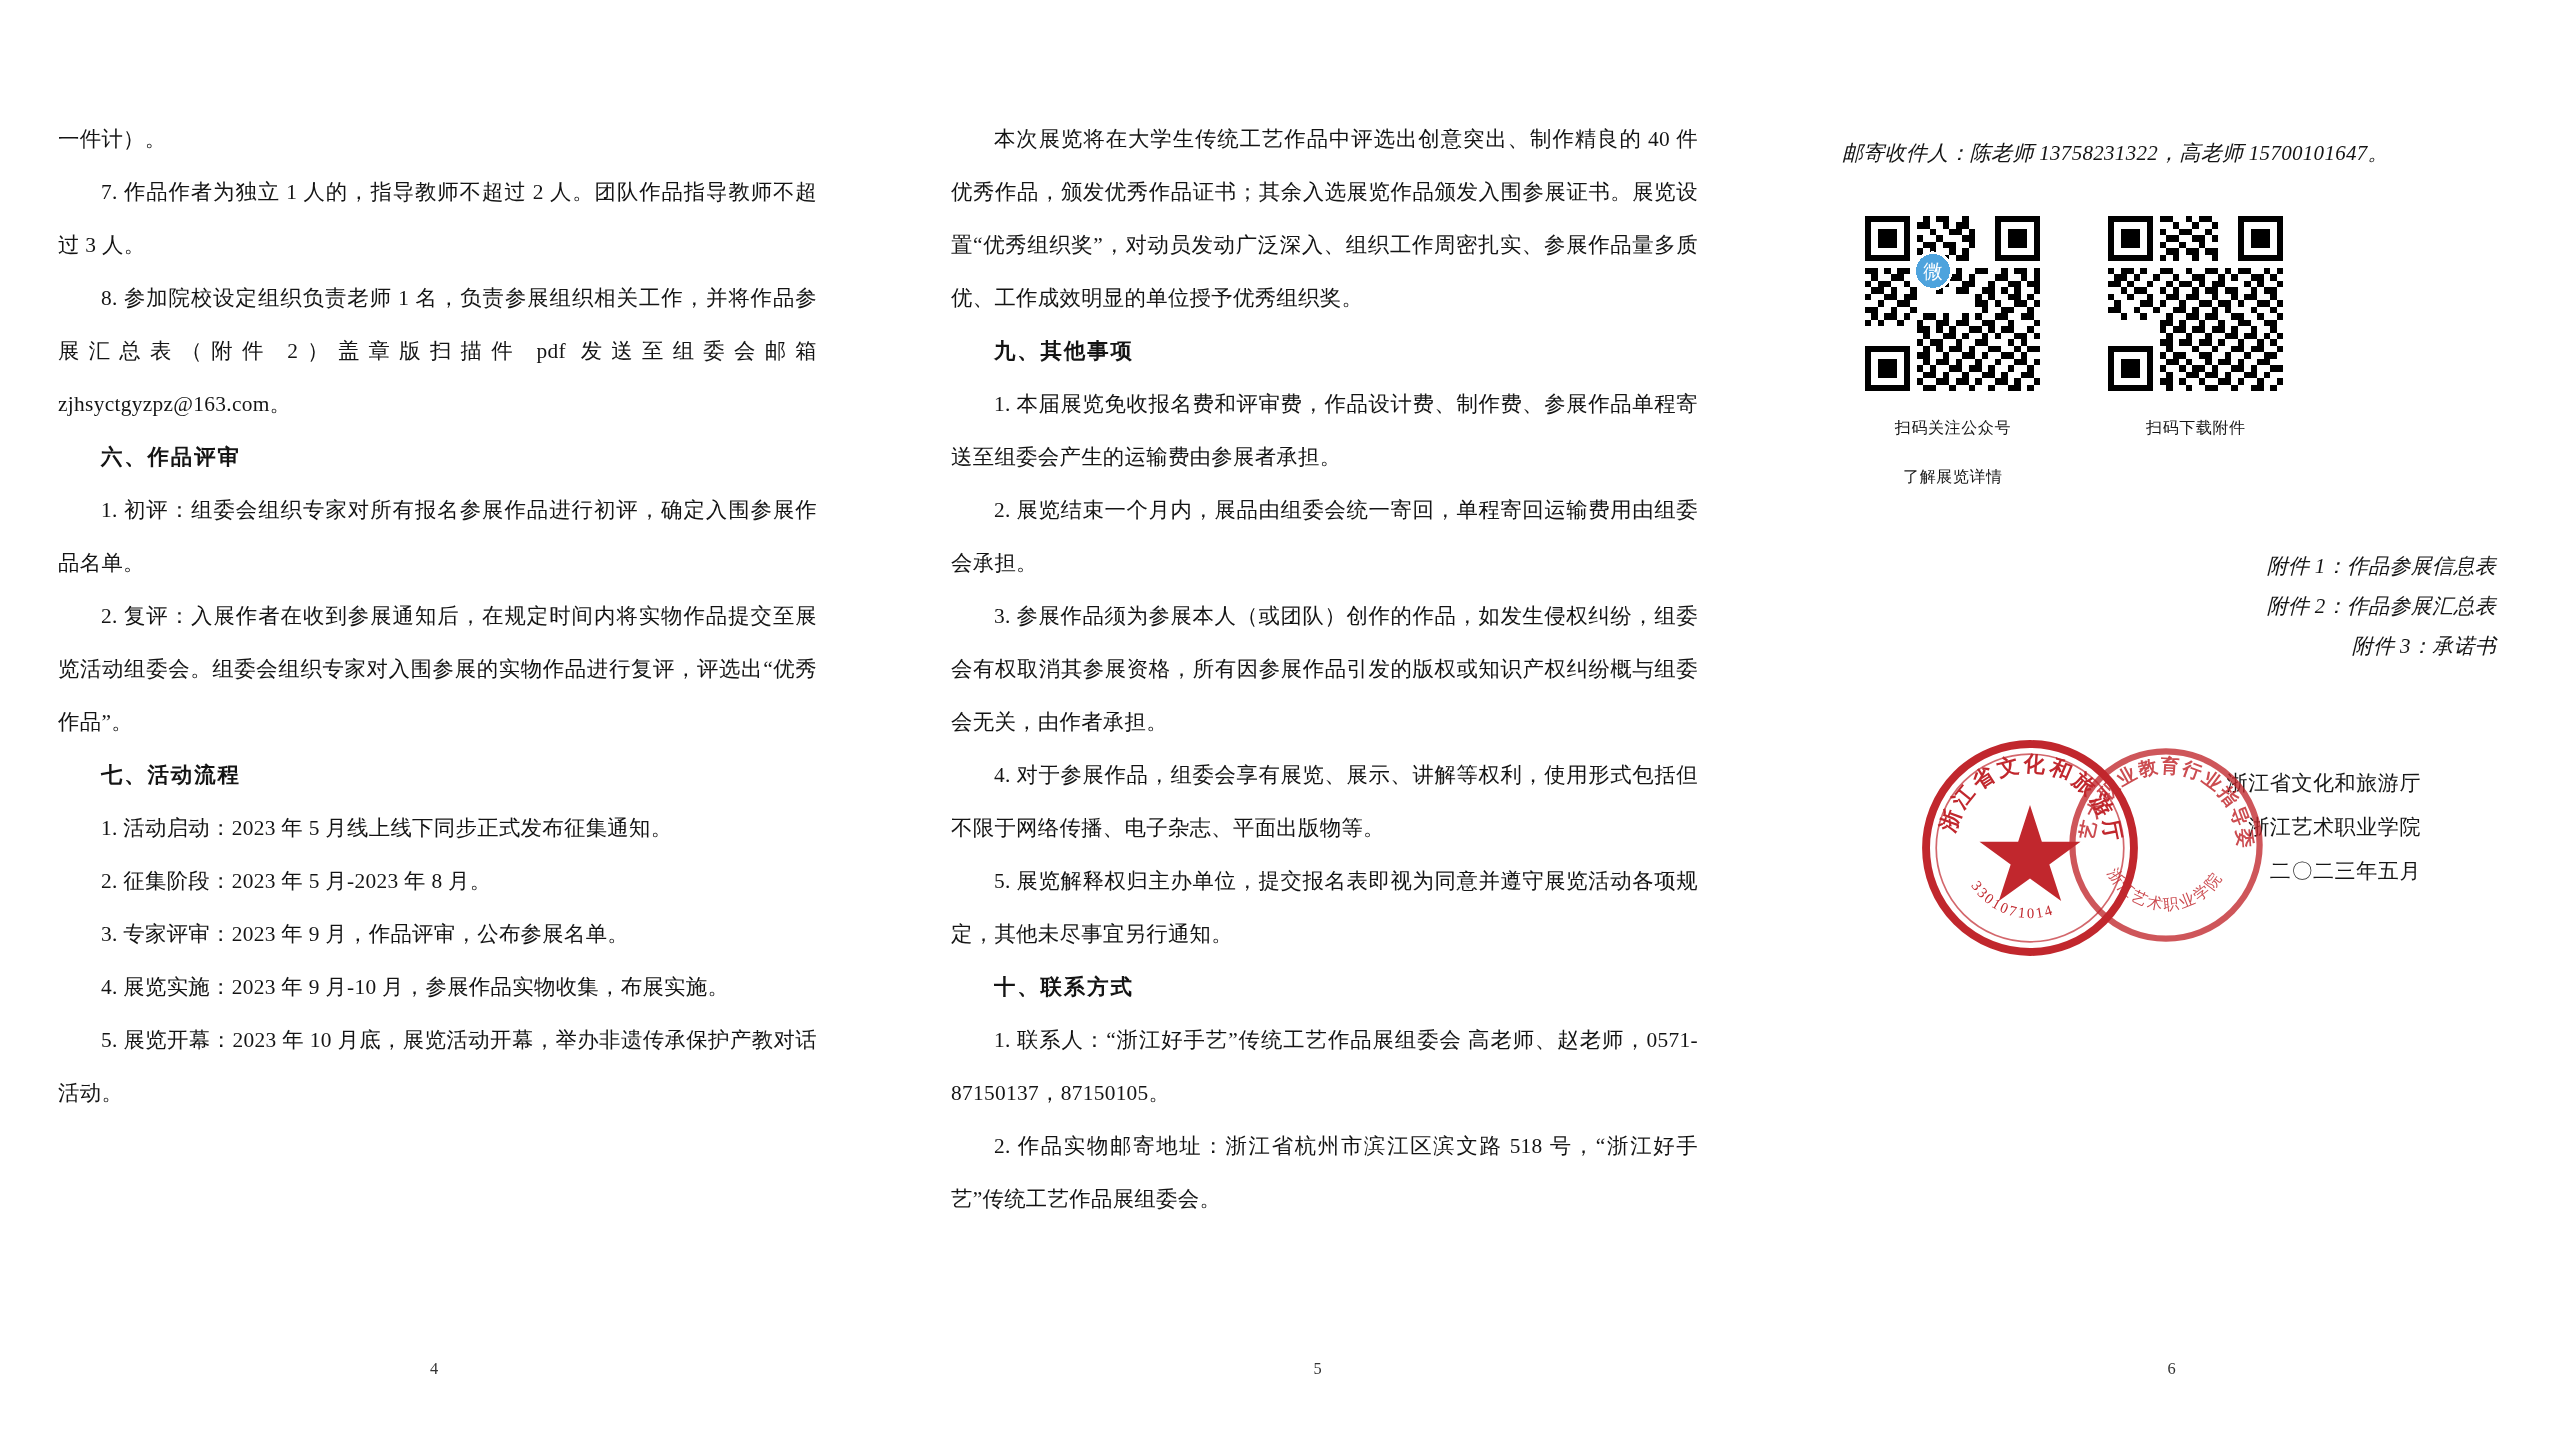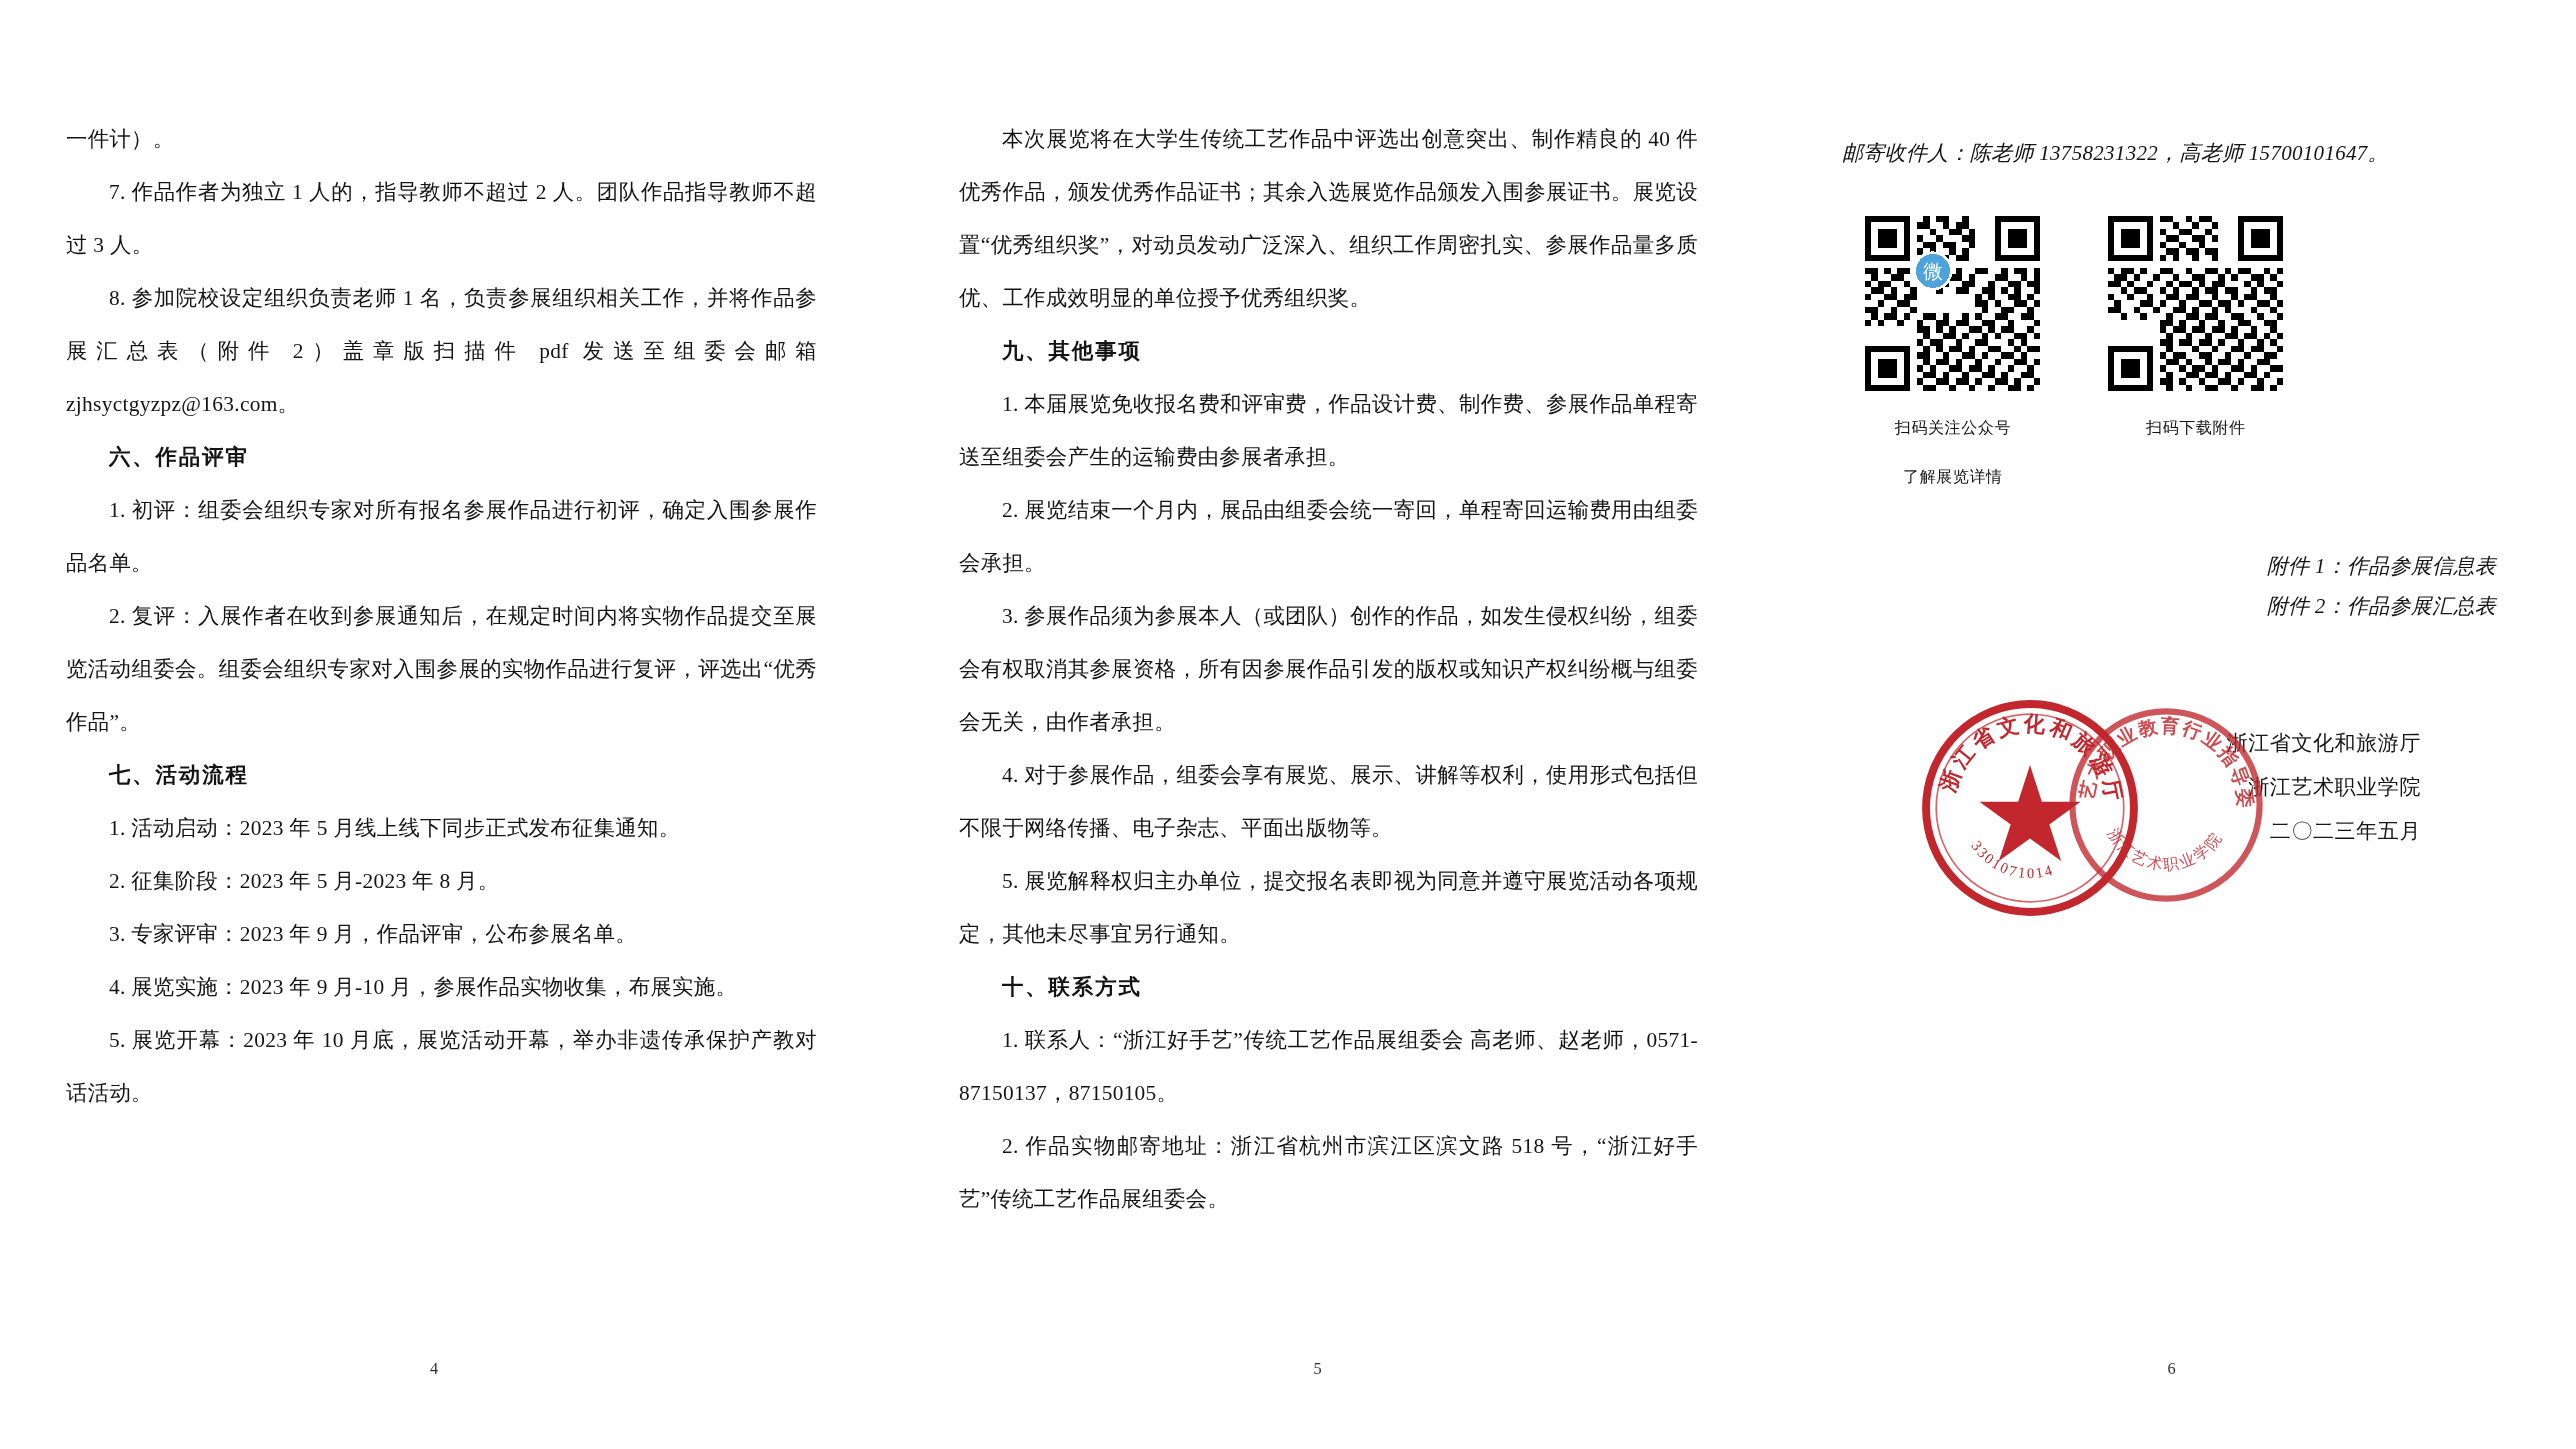--- a/index.html
+++ b/index.html
@@ -34,21 +34,21 @@
     position: absolute;
     left: 0;
     right: 0;
     top: 0;
   }
   .p4-body { left: 50px; width: 767px; top: 113px; }
   .p5-body { left: 75px; width: 755px; top: 113px; }
   .p6-body { left: 75px; width: 654px; top: 132px; }
 
   p {
-    margin: 0 0 0px 16px;
+    margin: 0 0 0px 8px;
     font-size: 21.4px;
     line-height: 53px;
     text-align: justify;
     text-justify: inter-ideograph;
     letter-spacing: 0.3px;
   }
   p.indent { text-indent: 43px; }
   p.head {
     font-weight: bold;
     text-indent: 43px;
@@ -540,20 +540,21 @@
           </svg>
           <div class="qr-cap">扫码下载附件</div>
           <div class="qr-cap"></div>
         </div>
 
       </div>
 
       <div class="attach-list">
         <div class="p6-line">附件 1：作品参展信息表</div>
         <div class="p6-line">附件 2：作品参展汇总表</div>
+        <div class="p6-line">附件 3：承诺书</div>
       </div>
 
       <div class="stamp-area">
         <div class="sig-text">
           <div>浙江省文化和旅游厅</div>
           <div>浙江艺术职业学院</div>
           <div>二〇二三年五月</div>
         </div>
 
         <div class="stamp">

